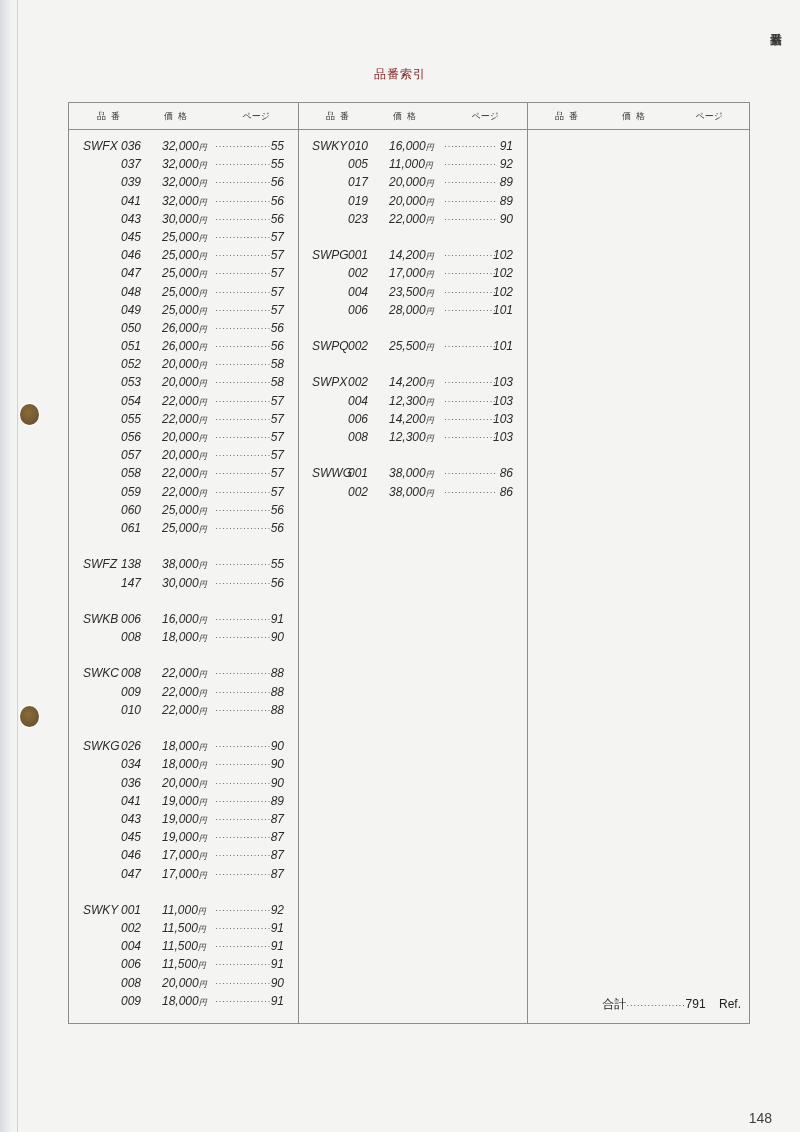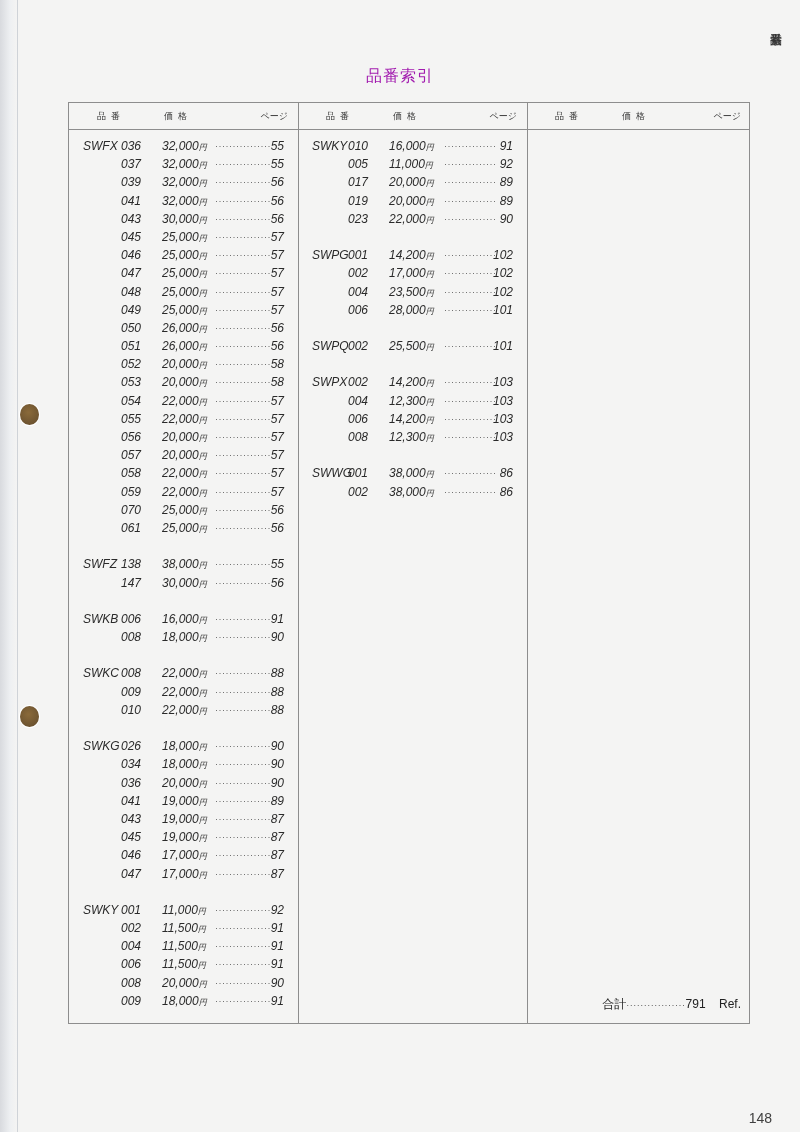--- a/index.html
+++ b/index.html
@@ -19,40 +19,40 @@
     background: radial-gradient(circle at 45% 40%, #8a6a3a 0%, #6e5430 70%, #5a4426 100%);
     box-shadow: 0 0 0 1px #fff;
   }
   .side-tab {
     position: absolute; left: 766px; top: 24px; width: 16px;
     font-size: 12px; line-height: 13px; color: #333; text-align: center;
     writing-mode: vertical-rl; letter-spacing: 0px;
   }
   .title {
     position: absolute; left: 340px; top: 66px; width: 120px; text-align: center;
-    font-size: 16px; letter-spacing: 1px; color: #a21caf;
+    font-size: 12px; letter-spacing: 1px; color: #7f1d1d;
   }
   .table {
     position: absolute; left: 68px; top: 102px; width: 682px; height: 922px;
     border: 1px solid #8d8d8d; box-sizing: border-box;
   }
   .header {
     position: absolute; left: 0; top: 0; width: 100%; height: 27px;
     border-bottom: 1px solid #8d8d8d; box-sizing: border-box;
   }
   .col {
     position: absolute; top: 0; height: 100%;
   }
   .col.c1 { left: 0; width: 229px; border-right: 1px solid #8d8d8d; }
   .col.c2 { left: 229px; width: 229px; border-right: 1px solid #8d8d8d; }
   .col.c3 { left: 458px; width: 224px; }
   .hdr { position: absolute; top: 7px; font-size: 9px; color: #333; letter-spacing: 5px; text-align: right; }
   .hdr.code { left: 28px; }
   .hdr.price { left: 95px; }
-  .hdr.page { right: 10px; letter-spacing: 0; font-family: Liberation Serif, serif; }
+  .hdr.page { right: 28px; letter-spacing: 0; font-family: Liberation Serif, serif; }
   .rows { position: absolute; top: 34px; left: 0; width: 100%; font-style: italic; }
   .row { position: relative; height: 18.2px; font-size: 12px; line-height: 18px; }
   .row .prefix { position: absolute; left: 14px; }
   .row .num { position: absolute; left: 52px; width: 24px; text-align: left; }
   .row .price { position: absolute; left: 93px; }
   .row .price .yen { font-size: 8px; }
   .row .dots {
     position: absolute; left: 146px; right: 26px; top: 0;
     overflow: hidden; white-space: nowrap; color: #555; font-size: 9px; letter-spacing: 0.5px;
   }
@@ -222,21 +222,21 @@
         </div>
         <div class="row">
           <span class="prefix"></span>
           <span class="num">059</span>
           <span class="price"><span>22,000</span><span class="yen">円</span></span>
           <span class="dots">··································</span>
           <span class="pg">57</span>
         </div>
         <div class="row">
           <span class="prefix"></span>
-          <span class="num">070</span>
+          <span class="num">060</span>
           <span class="price"><span>25,000</span><span class="yen">円</span></span>
           <span class="dots">··································</span>
           <span class="pg">56</span>
         </div>
         <div class="row">
           <span class="prefix"></span>
           <span class="num">061</span>
           <span class="price"><span>25,000</span><span class="yen">円</span></span>
           <span class="dots">··································</span>
           <span class="pg">56</span>

